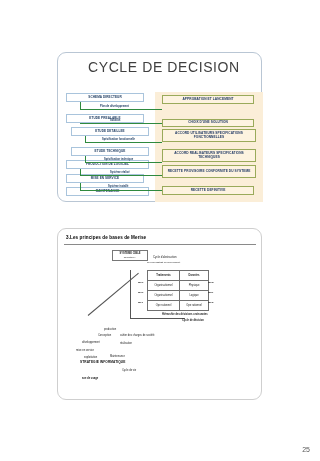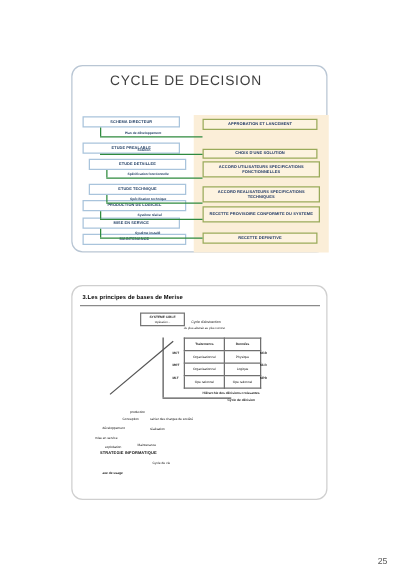--- a/index.html
+++ b/index.html
@@ -10,21 +10,21 @@
   }
 
   
   .slide1{
     position:absolute;left:57px;top:52px;width:205px;height:150px;
     border:1px solid #b9c6d4;border-radius:9px;background:#fff;
     box-sizing:border-box;
   }
   .slide1-title{
     position:absolute;left:30px;top:6px;
-    font-size:11px;letter-spacing:.6px;color:#3f3f3f;
+    font-size:14px;letter-spacing:.6px;color:#3f3f3f;
     font-family:"Liberation Sans", sans-serif;
   }
   .beige{
     position:absolute;left:97px;top:39px;width:108px;height:110px;
     background:#fbeed8;
   }
   .rowwrap{position:absolute;left:0;top:0;width:100%;height:100%;}
 
   .lbox{
     position:absolute;box-sizing:border-box;

